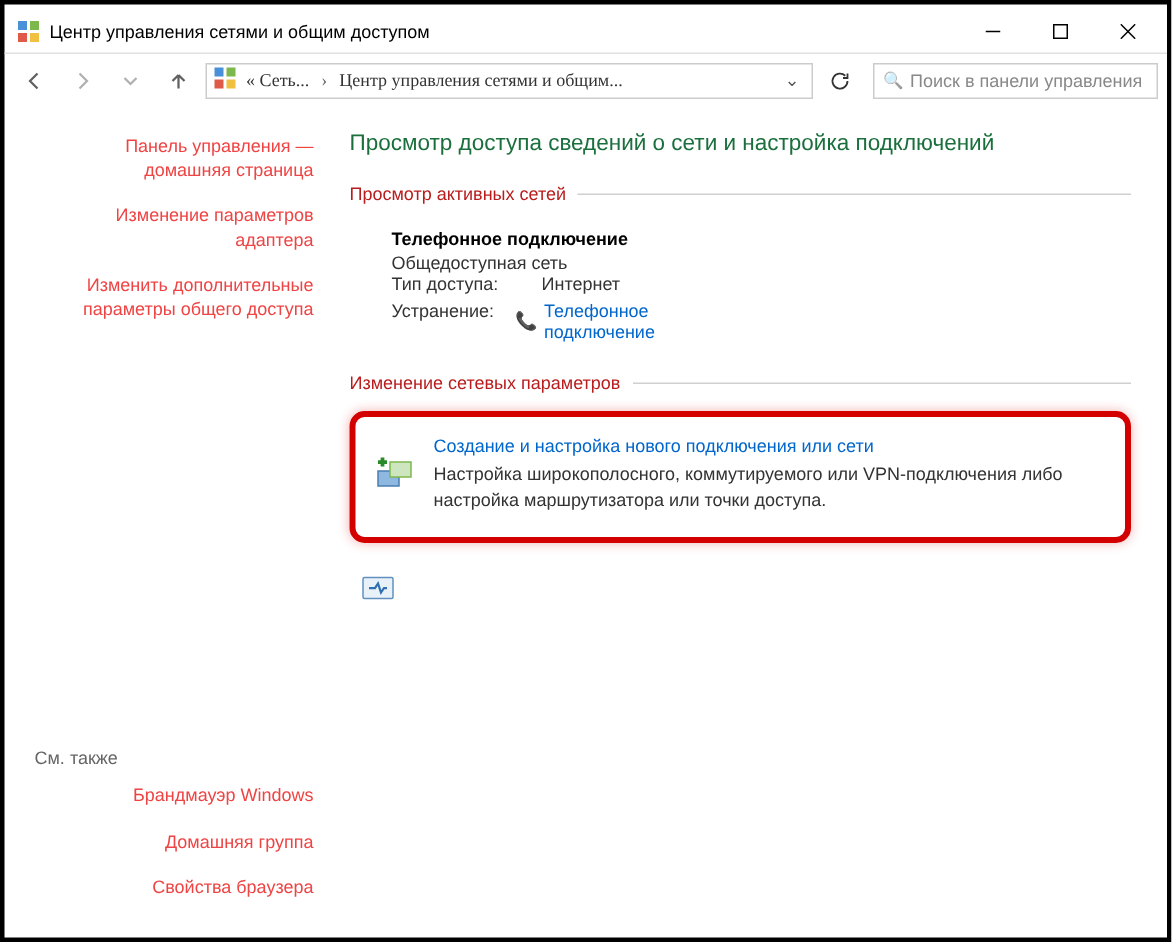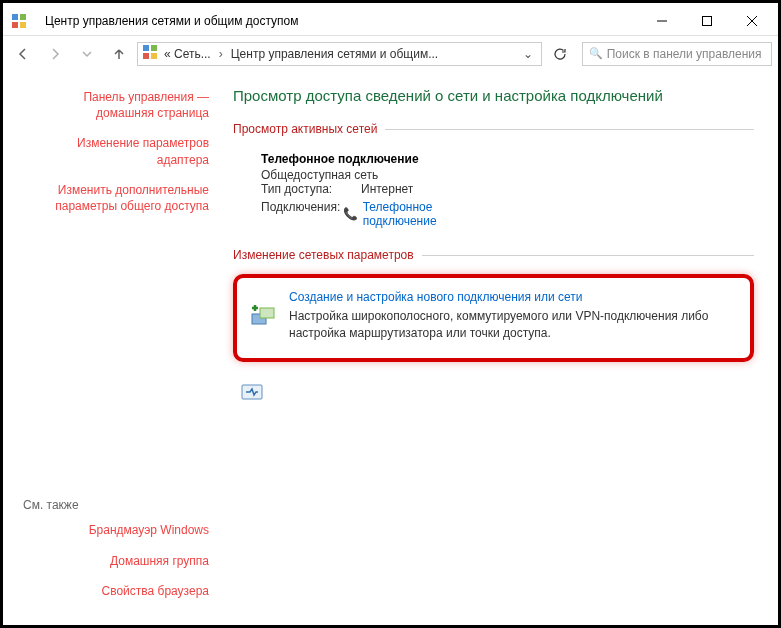--- a/index.html
+++ b/index.html
@@ -1,27 +1,27 @@
 <!DOCTYPE html>
 <html><head>
 <meta charset="utf-8">
 <style>
 * { box-sizing: border-box; margin: 0; padding: 0; }
 body { font-family: "Segoe UI", Tahoma, sans-serif; font-size: 12px; background: #fff; }
 .window { width: 781px; height: 628px; border: 3px solid #000; background: #fff; position: relative; }
-.titlebar { height: 32px; display: flex; align-items: center; padding: 4px 4px 0 8px; gap: 12px; }
+.titlebar { height: 32px; display: flex; align-items: center; padding: 4px 4px 0 8px; }
 .titlebar-icon { width: 16px; height: 16px; margin-right: 6px; display: inline-flex; align-items: center; justify-content: center; }
 .titlebar-title { flex: 1; font-size: 12px; color: #000; }
 .win-controls { display: flex; }
 .win-btn { width: 45px; height: 30px; display: flex; align-items: center; justify-content: center; color: #000; }
 
 .navbar { height: 36px; display: flex; align-items: center; padding: 0 6px; gap: 4px; border-top: 1px solid #e0e0e0; }
 .nav-btn { width: 28px; height: 28px; display: flex; align-items: center; justify-content: center; color: #606060; }
 .nav-btn.disabled { color: #b0b0b0; }
-.addr { flex: 1; display: flex; align-items: center; border: 1px solid #ccc; height: 24px; padding: 0 4px; gap: 4px; font-size: 12px; color: #333; overflow: hidden; }
+.addr { flex: 1; display: flex; align-items: center; border: 1px solid #ccc; height: 24px; padding: 0 4px; gap: 4px; font-size: 12px; color: #333; overflow: hidden; font-family: Liberation Serif, serif; }
 .addr .crumb { white-space: nowrap; padding: 0 2px; }
 .addr .sep { color: #666; padding: 0 2px; }
 .addr-refresh { width: 24px; height: 24px; display: flex; align-items: center; justify-content: center; margin-left: 2px; color: #333; }
 .search { width: 190px; border: 1px solid #ccc; height: 24px; margin-left: 6px; display: flex; align-items: center; padding: 0 6px; color: #888; font-size: 12px; }
 .search::before { content: "🔍"; font-size: 11px; margin-right: 4px; opacity: .6; }
 
 .body { display: flex; height: calc(100% - 68px); }
 .sidebar { width: 218px; padding: 18px 12px 12px 20px; display: flex; flex-direction: column; font-size: 12px; }
 .sidebar .link { color: #ef4444; margin-bottom: 14px; cursor: pointer; line-height: 1.35; text-align: right; }
 .sidebar .spacer { flex: 1; }
@@ -151,21 +151,21 @@
         <div class="net-left">
           <div class="name">Телефонное подключение</div>
           <div class="type">Общедоступная сеть</div>
         </div>
         <div class="net-right">
           <div class="row">
             <span class="lbl">Тип доступа:</span>
             <span class="val">Интернет</span>
           </div>
           <div class="row">
-            <span class="lbl">Подключения:</span>
+            <span class="lbl">Устранение:</span>
             <span class="val link">
               <span>📞</span>
               <span>Телефонное подключение</span>
             </span>
           </div>
         </div>
       </div>
 
       <div class="section-label">
           <span>Изменение сетевых параметров</span>

